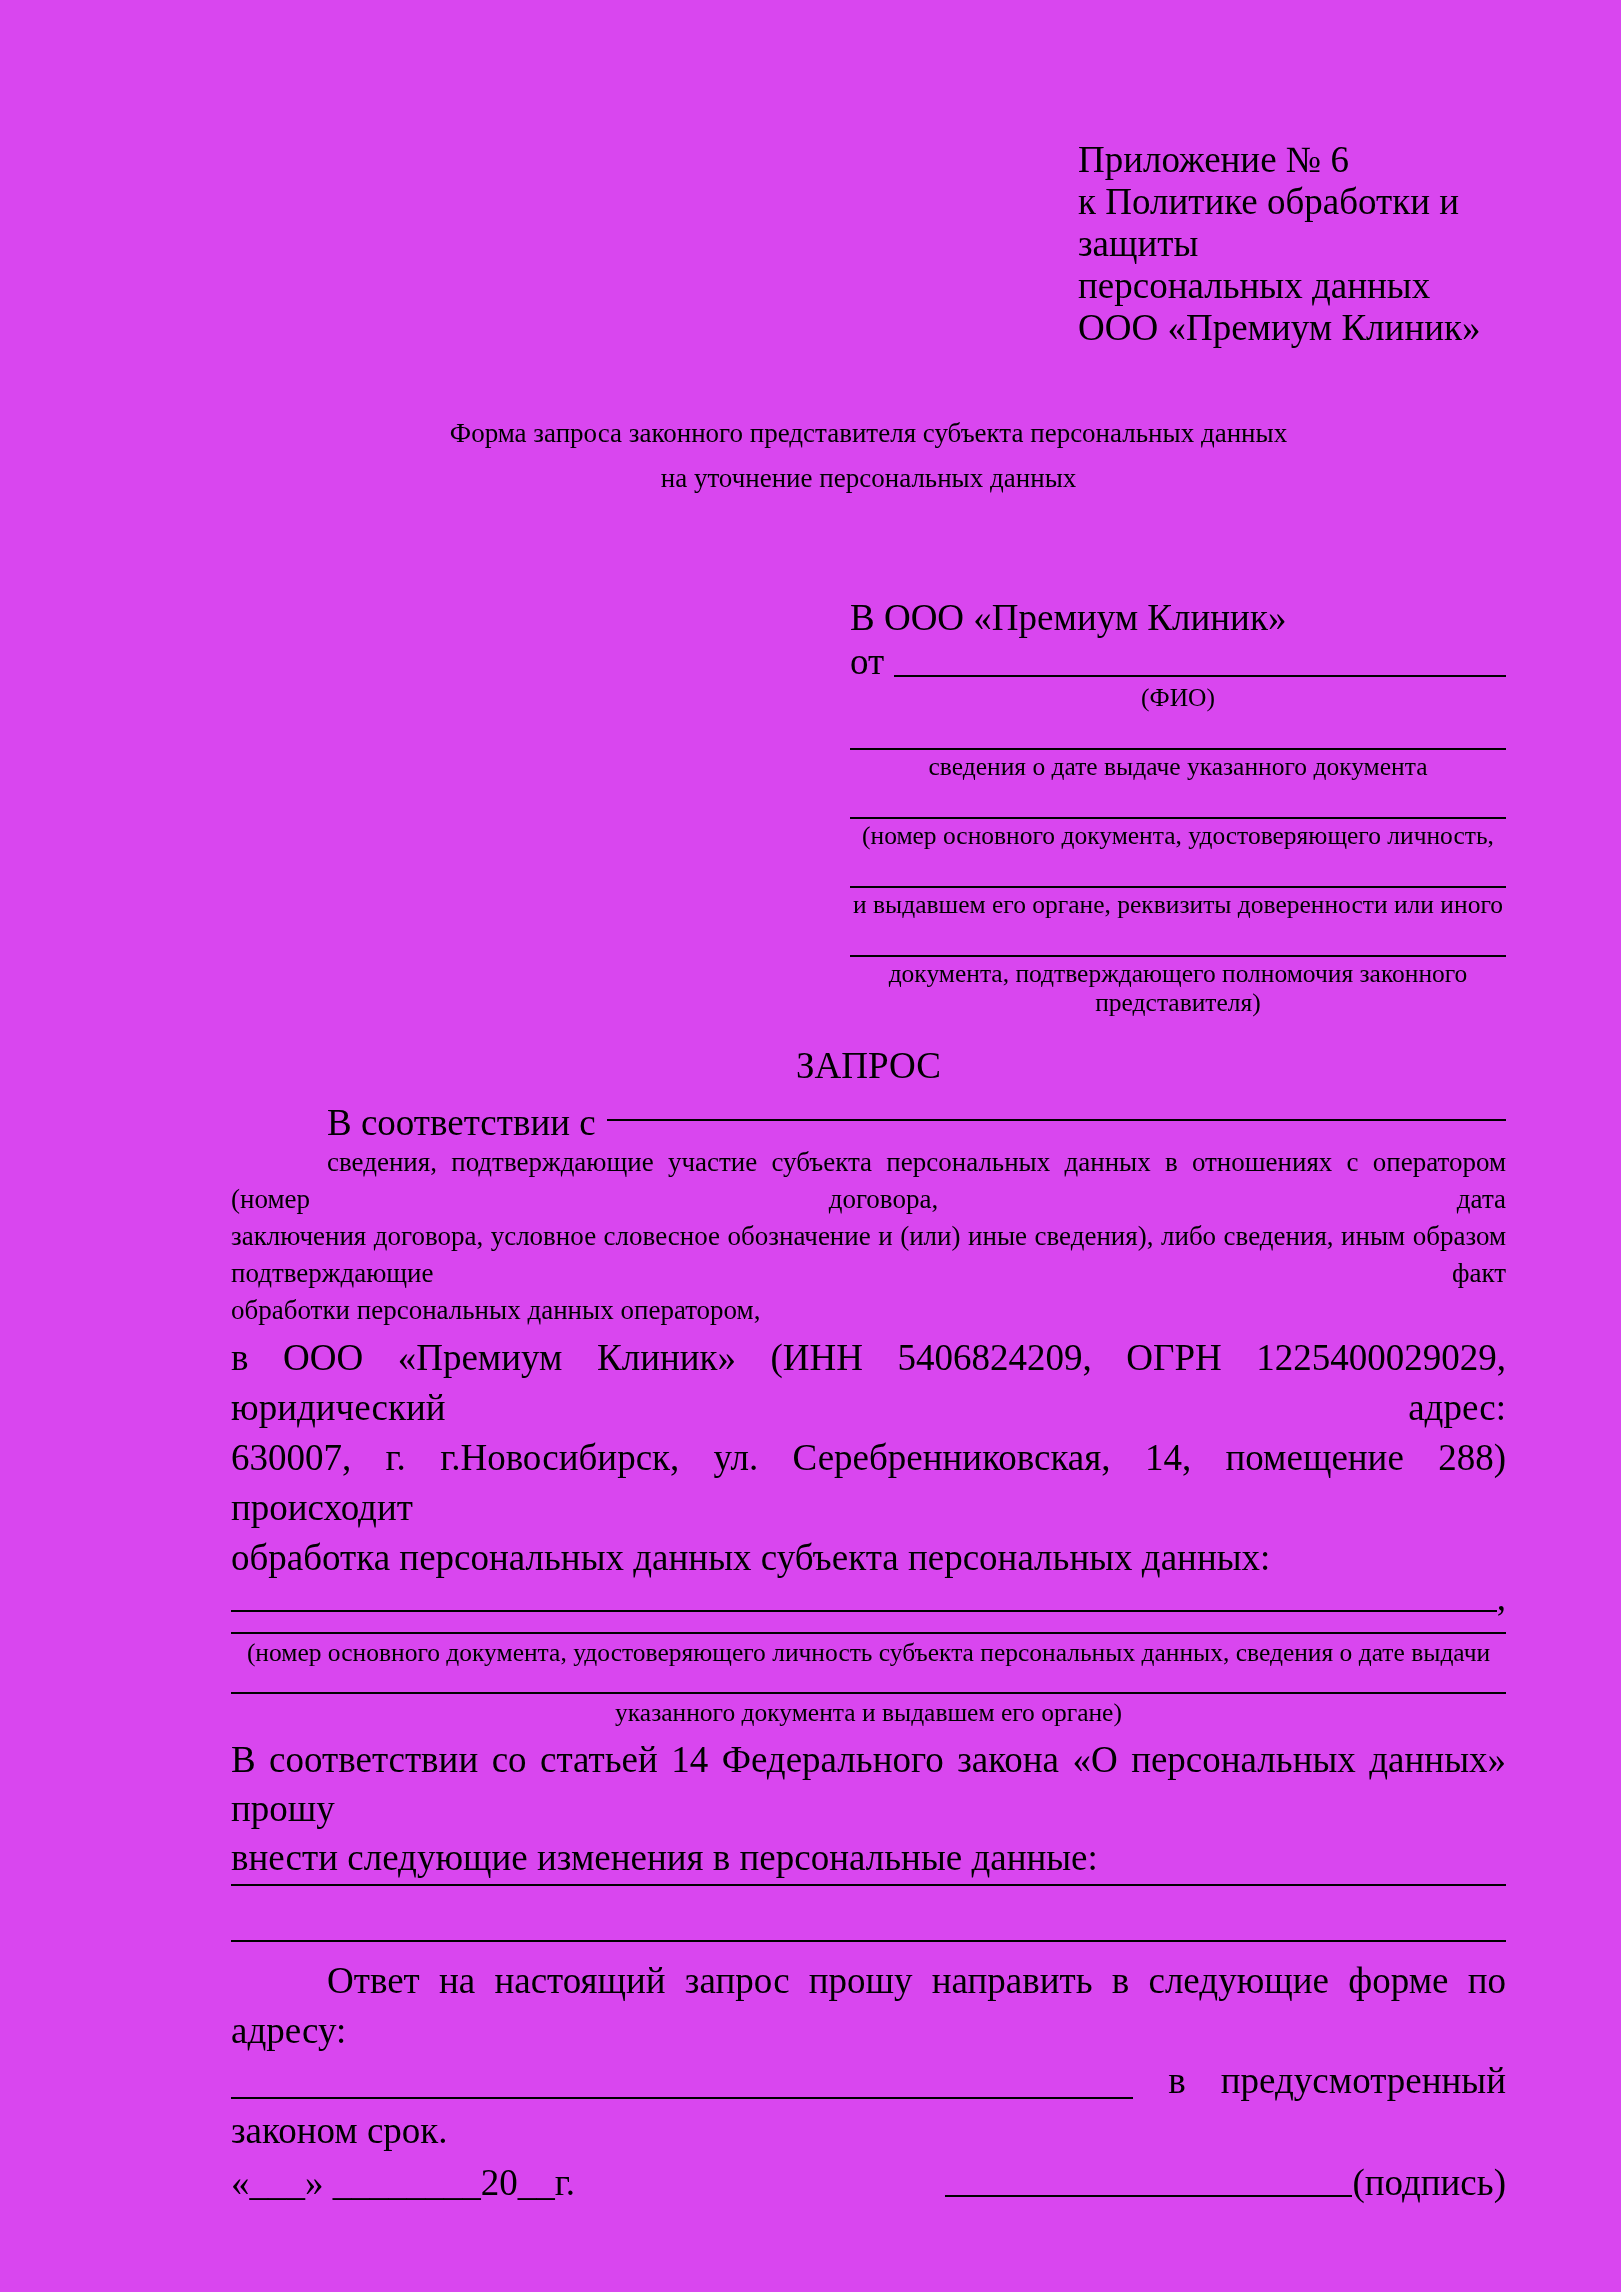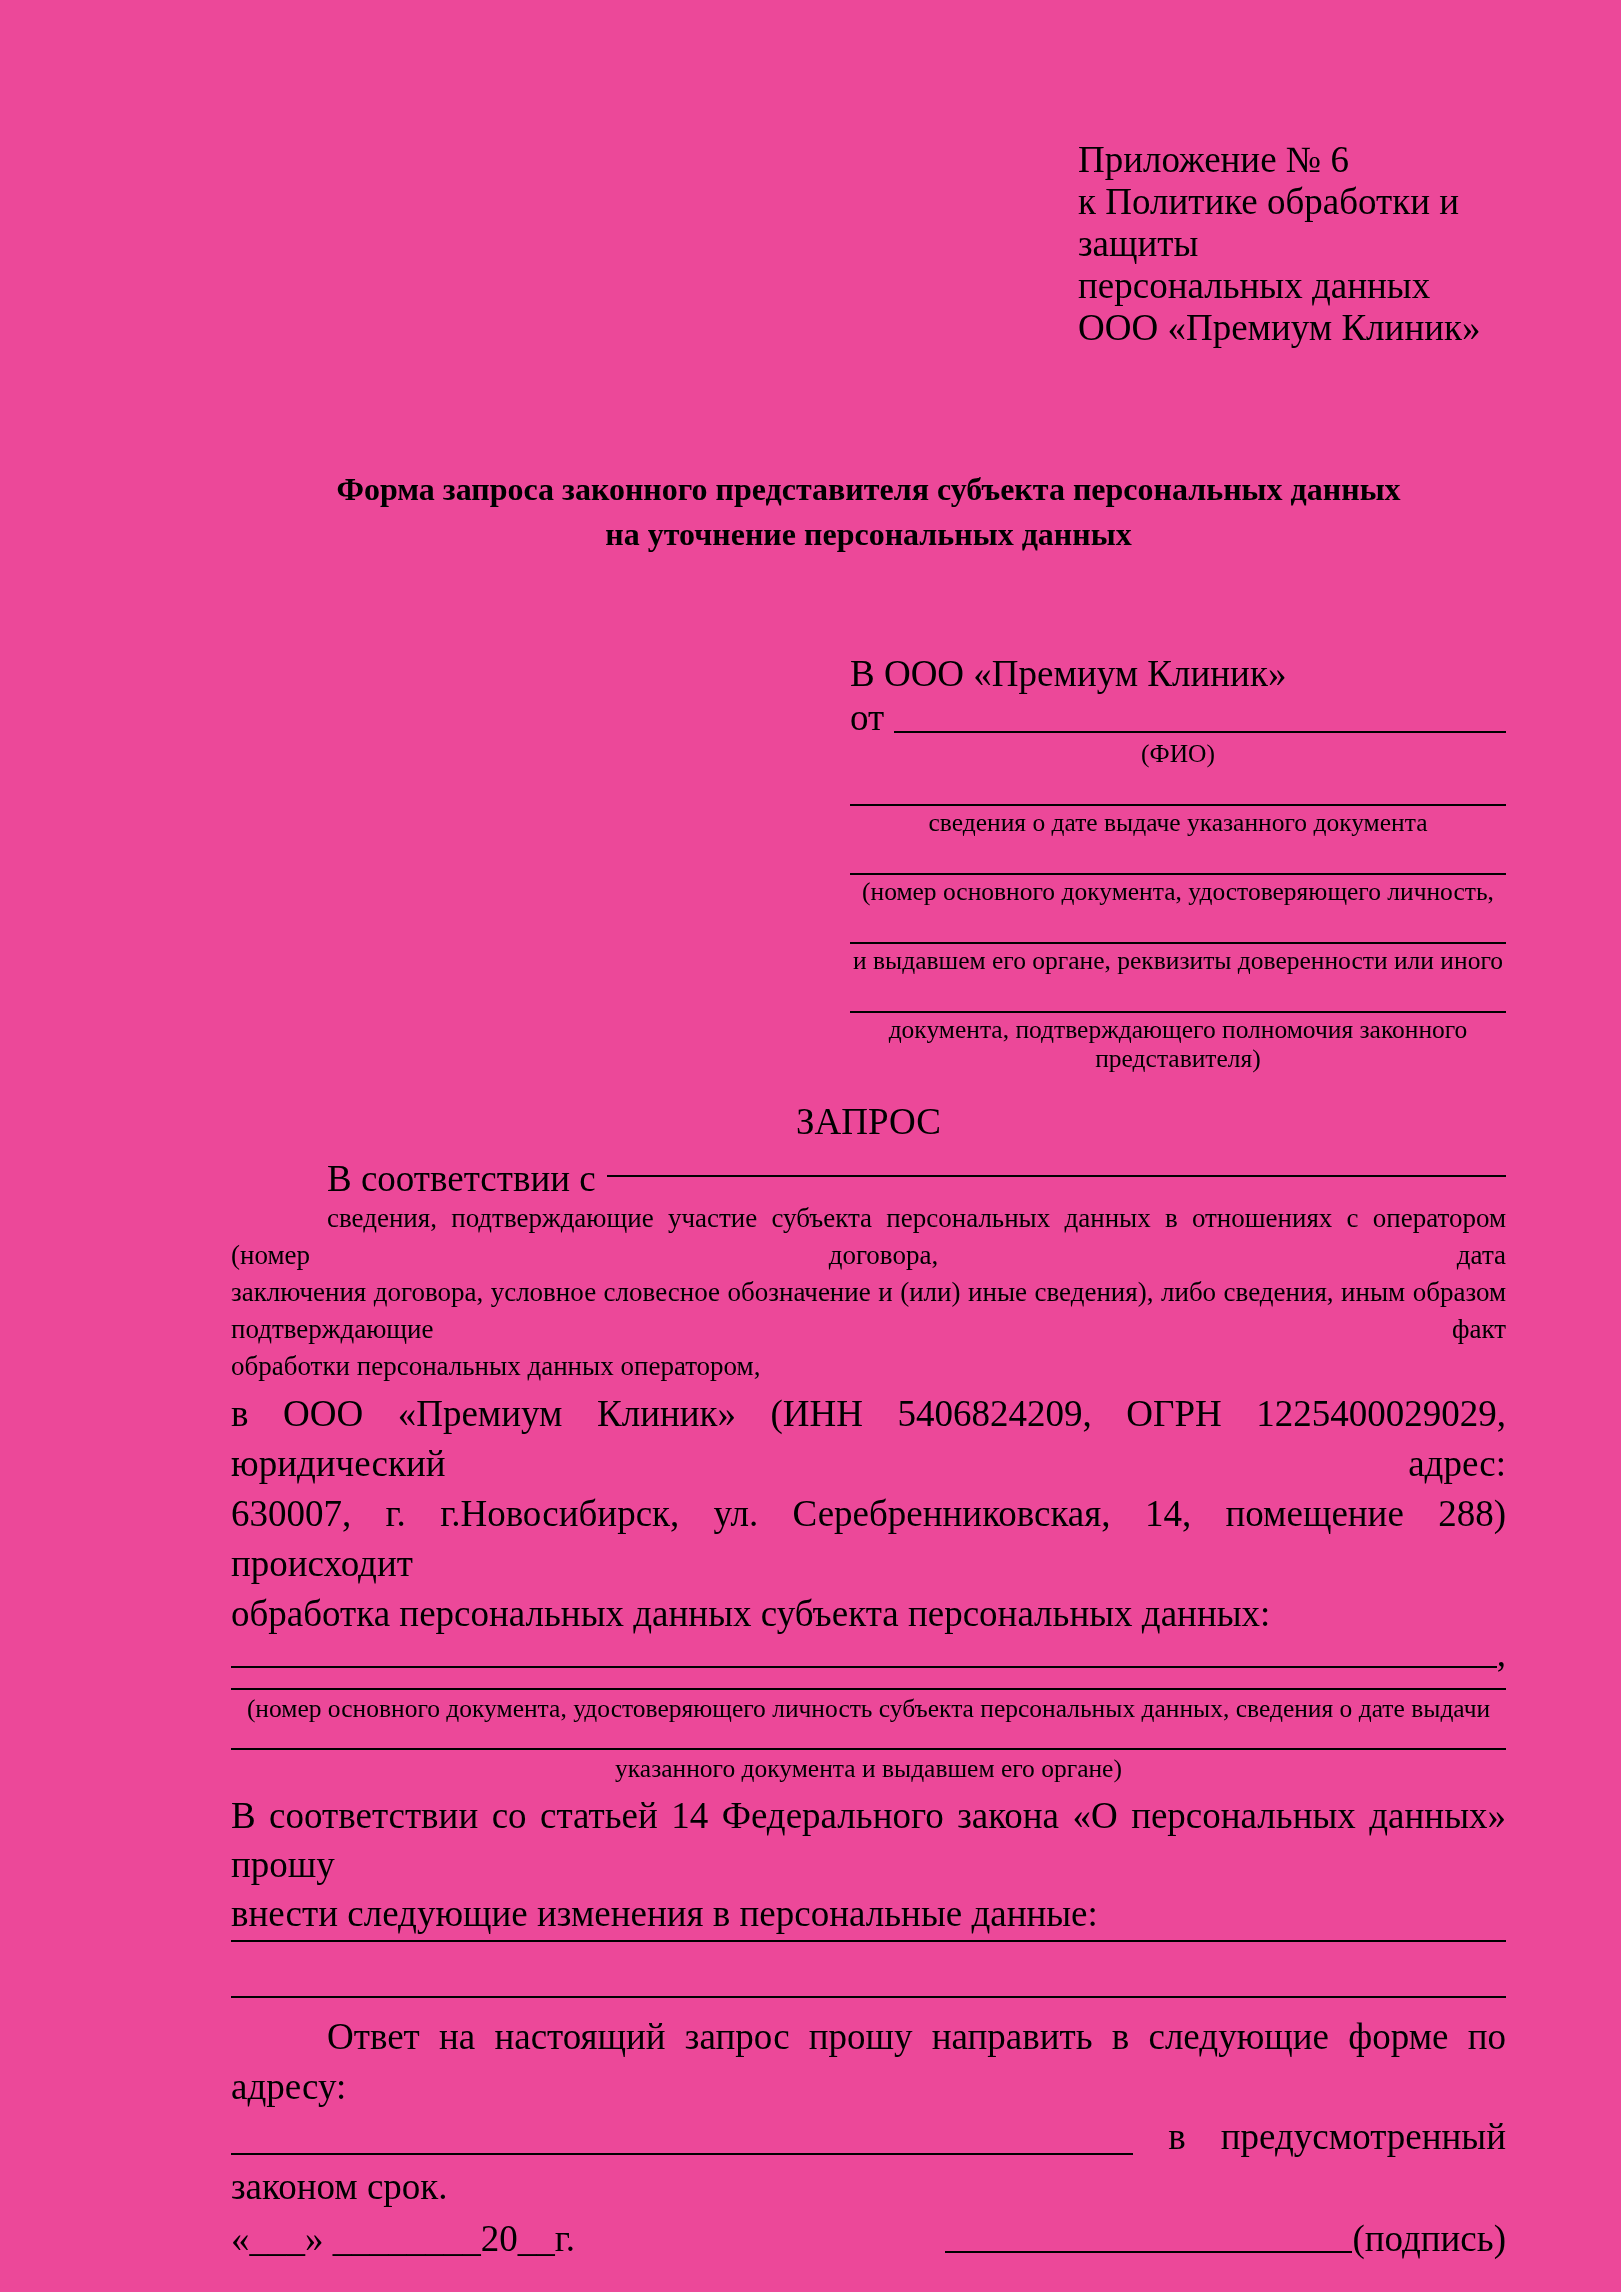--- a/index.html
+++ b/index.html
@@ -1,25 +1,25 @@
 <!DOCTYPE html>
 <html><head>
 <meta charset="utf-8">
 <style>
   html,body { margin:0; padding:0; background:#808080; }
   .page {
-    width:1621px; height:2293px; margin:0 auto; background:#ec4899;
+    width:1621px; height:2293px; margin:0 auto; background:#d946ef;
     box-sizing:border-box; padding:139px 115px 0 231px;
     font-family:"Liberation Serif", serif; font-size:37px; line-height:1;
     color:#000000;
   }
   
   .appendix { margin-left:847px; line-height:42px; }
   
-  .title { margin-top:118px; text-align:center; font-weight:bold; font-size:32px; line-height:45px; }
+  .title { margin-top:62px; text-align:center; font-weight:normal; font-size:27px; line-height:45px; }
   
   .addr { margin-left:619px; margin-top:94px; }
   .addr-to { line-height:45px; }
   .row { display:flex; align-items:flex-end; }
   .addr-from { height:43px; line-height:43px; }
   .uline { flex:1 1 auto; border-bottom:2.9px solid #000; margin-bottom:5.9px; }
   .addr-from .uline { margin-left:9.8px; }
   .cap { font-size:25.5px; line-height:29px; text-align:center; }
   .blank { border-bottom:2.9px solid #000; height:0; }
   .sig-field { margin-top:36px; }

